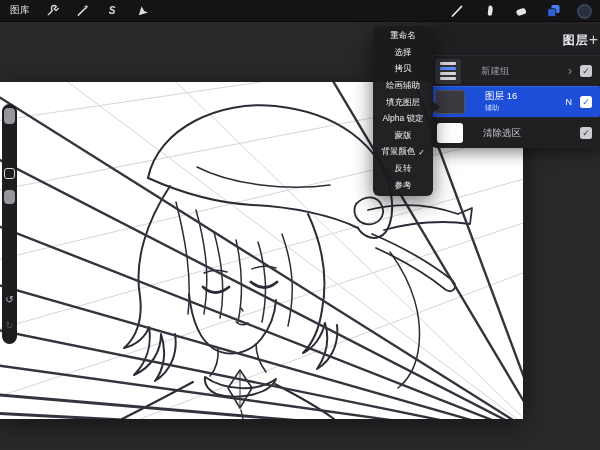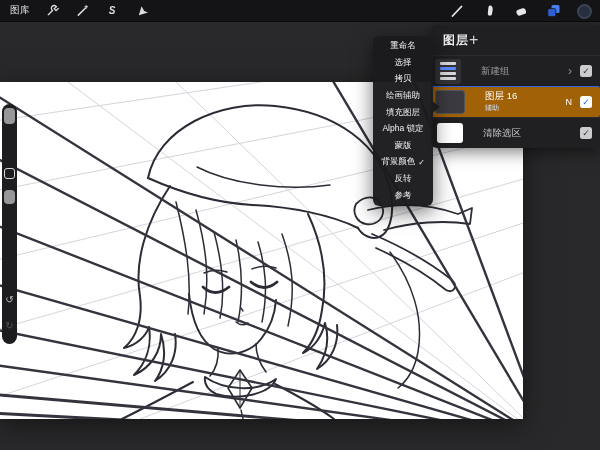--- a/index.html
+++ b/index.html
@@ -33,48 +33,48 @@
                 border:1.5px solid #d8d8dc; border-radius:3px; background:transparent; }
   .undo-btn, .redo-btn { position:absolute; left:0; width:15px; text-align:center;
                          color:#b9b9be; font-size:10px; font-family:"DejaVu Sans",sans-serif; }
   .undo-btn { top:190px; }
   .redo-btn { top:216px; opacity:.35; }
 
   
   .layers-panel { position:absolute; left:431px; top:25px; width:169px; height:123px;
                   background:#202023; border-radius:6px 0 0 6px; z-index:20;
                   box-shadow:0 4px 16px rgba(0,0,0,.5); }
-  .lp-header { height:30px; display:flex; align-items:center; justify-content:flex-start;
+  .lp-header { height:30px; display:flex; align-items:center; justify-content:flex-end;
                padding:0 2px 0 12px; }
   .lp-title { color:#ececf0; font-size:12px; font-weight:bold; letter-spacing:1px; }
   .lp-add { color:#d4d4d8; font-size:16px; line-height:16px; font-weight:300; }
   .lp-row { height:31px; display:flex; align-items:center; padding:0 8px 0 4px; position:relative;
             border-top:1px solid #2b2b2f; }
-  .lp-row.selected { background:#a16207; border-top-color:#2f66e0; border-radius:2px; }
+  .lp-row.selected { background:#1d4ed8; border-top-color:#2f66e0; border-radius:2px; }
   .thumb { border-radius:3px; flex-shrink:0; }
   .thumb-group { width:26px; height:25px; background:#323237; padding:2px 5px; display:flex;
                  flex-direction:column; gap:2px; justify-content:center; }
   .thumb-group i { display:block; height:3px; border-radius:1px; background:#d8d8dc; }
   .thumb-group i.b { background:#5b8bff; }
   .thumb-layer { width:30px; height:24px; background:#3a3a40; border:1px solid #54545c; }
   .thumb-bg { width:26px; height:20px; background:#ffffff; margin-left:2px; }
   .lp-label { font-size:9.5px; margin-left:20px; line-height:10px; }
   .lp-row .lp-label { color:#97979d; }
   .lp-row.selected .lp-label { color:#ffffff; }
   .lp-row.bgrow .lp-label { color:#c9c9ce; }
   .lp-sub { display:block; font-size:7px; color:#cfe0ff; margin-top:2px; }
   .lp-right { position:absolute; right:8px; display:flex; align-items:center; gap:8px; }
   .blend { color:#ffffff; font-size:9px; }
   .chevron { color:#8f8f95; font-size:12px; line-height:10px; }
   .checkbox { width:12px; height:12px; border-radius:2.5px; background:#cbcbd0; color:#323238;
               font-size:9px; font-weight:bold; display:flex; align-items:center; justify-content:center; }
   .lp-row.selected .checkbox { background:#ffffff; color:#2f66e0; }
 
   
-  .layer-menu { position:absolute; left:373px; top:36px; width:60px; z-index:30;
+  .layer-menu { position:absolute; left:373px; top:26px; width:60px; z-index:30;
                 background:rgba(27,27,30,.97); border-radius:6px; padding:2px 0;
                 box-shadow:0 6px 20px rgba(0,0,0,.55);text-align:center; }
   .menu-item { height:16.6px; display:flex; align-items:center; justify-content:center;
                color:#f2f2f4; font-size:8.5px; white-space:nowrap; }
   .menu-check { margin-left:3px; font-size:8px; }
   .menu-arrow { position:absolute; left:431px; top:100px; width:0; height:0; z-index:31;
                 border-top:7px solid transparent; border-bottom:7px solid transparent;
                 border-left:9px solid #1c1c1f; }
 </style>
 </head>

